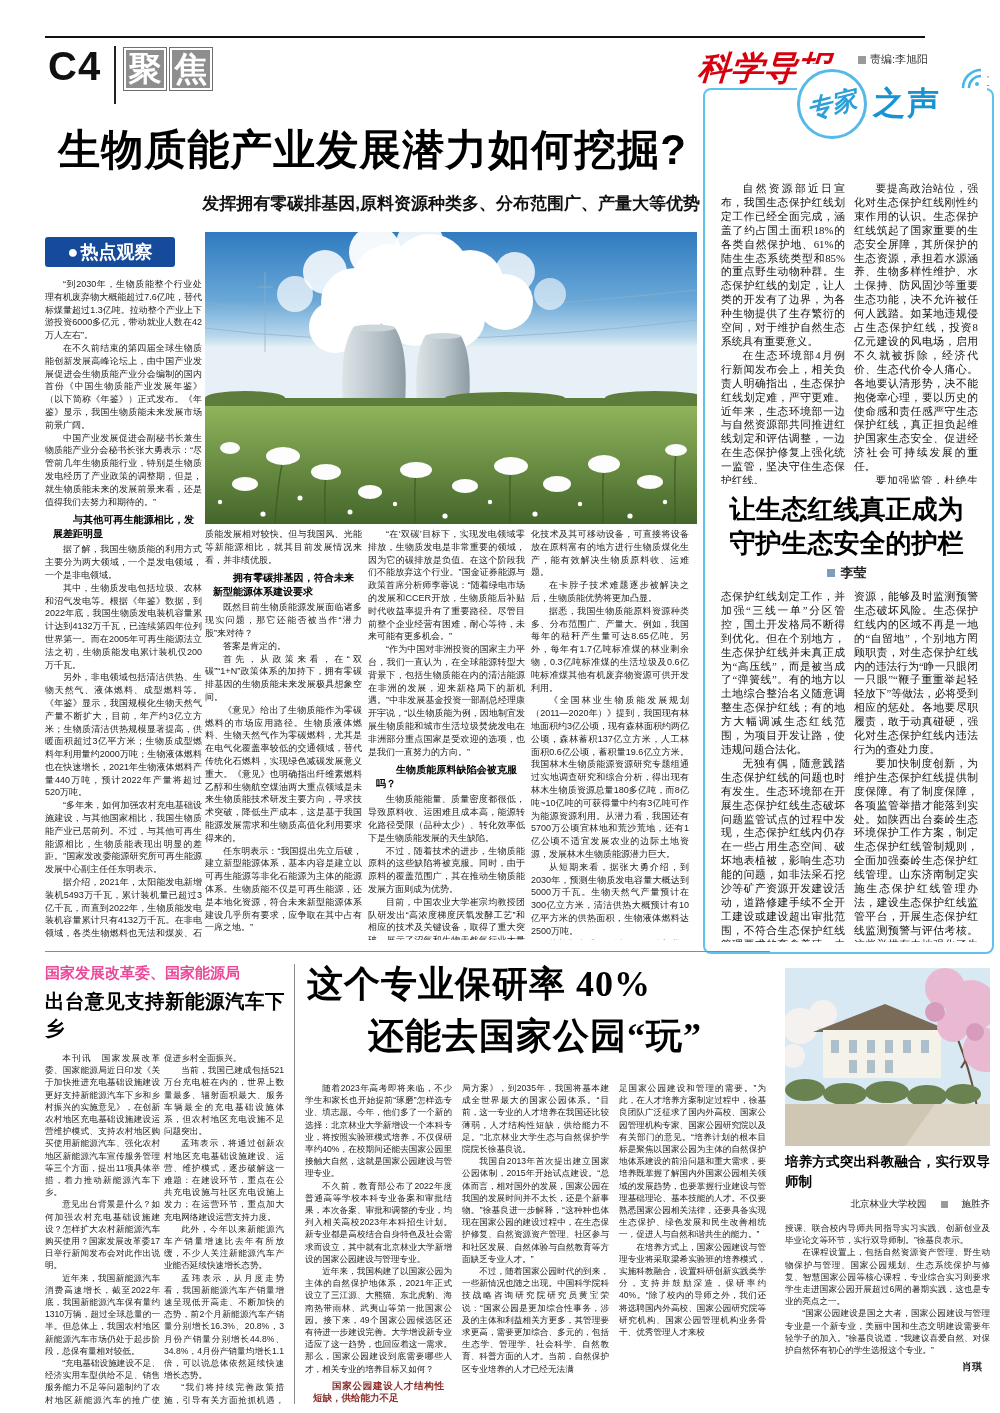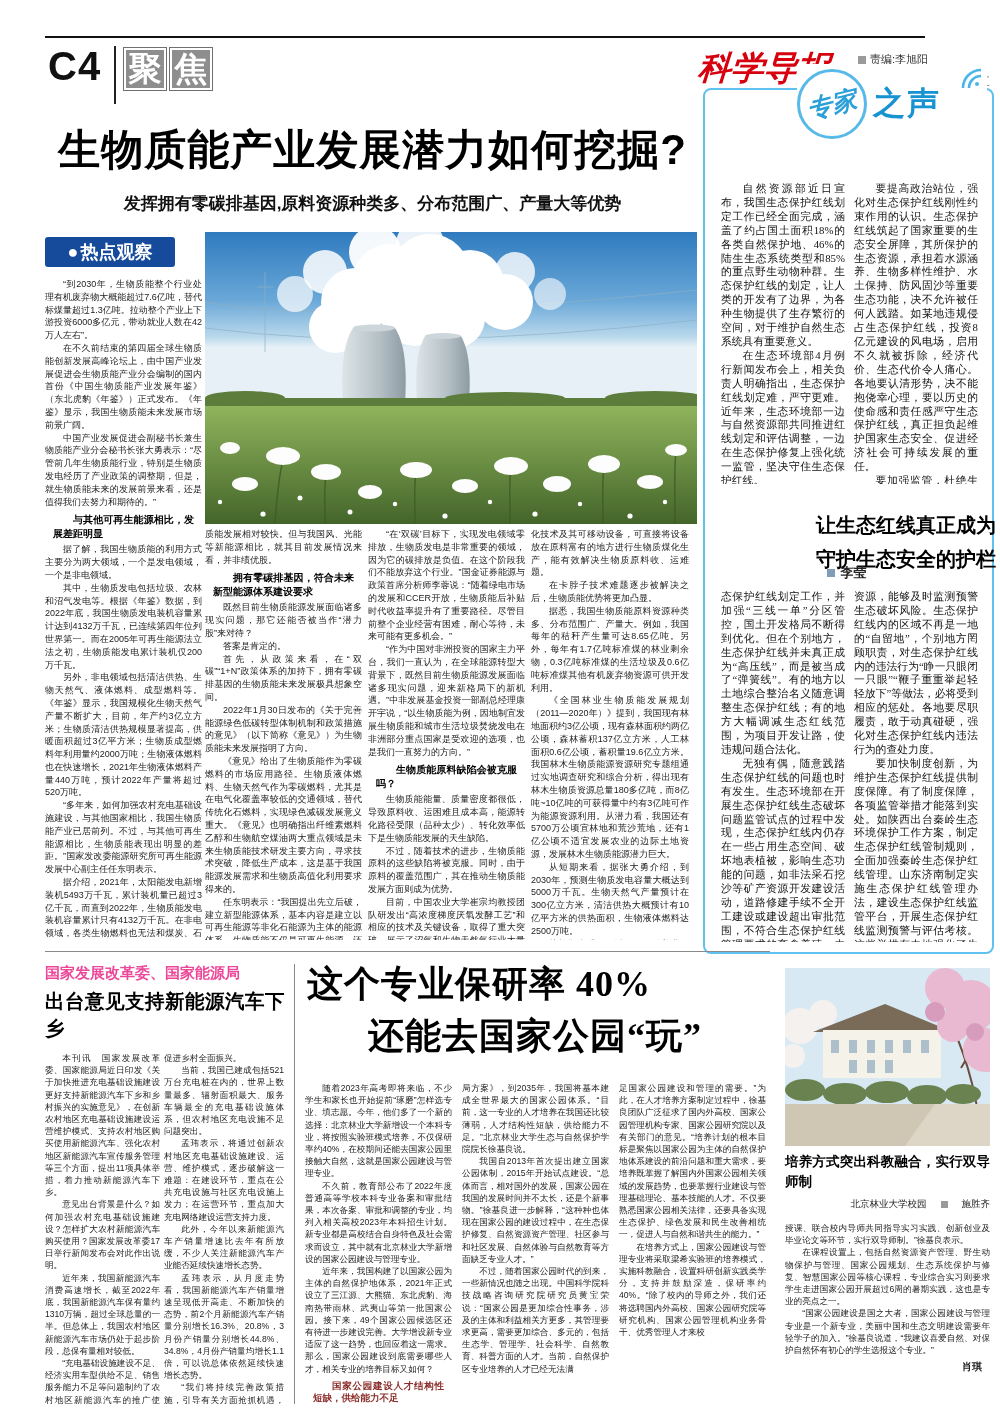--- a/index.html
+++ b/index.html
@@ -13,21 +13,21 @@
   .secbox{width:42px;height:42px;background:#8e8e8e;color:#fff;font-size:33px;font-weight:bold;
           display:flex;align-items:center;justify-content:center;box-shadow:inset 0 0 0 2px #fff,0 0 0 1px #6f6f6f}
   .masthead{position:absolute;left:698px;top:46px;width:150px;font-size:33px;font-weight:bold;
             font-family:"Liberation Serif",serif;font-style:italic;color:#d7000f;transform:skewX(-4deg)}
   .hmeta{position:absolute;left:858px;top:52px;font-size:11px;color:#333}
   .hmeta .row{display:flex;align-items:center;gap:4px;margin-bottom:7px}
   .sq{display:inline-block;width:8px;height:8px;background:#9a9a9a}
   
   .main-hl{position:absolute;left:45px;top:122px;width:655px;text-align:center;font-size:42px;
            font-weight:bold;color:#000;letter-spacing:1px;margin:0}
-  .main-sub{position:absolute;left:45px;top:192px;width:655px;text-align:center;font-size:17px;font-weight:600;color:#111}
+  .main-sub{position:absolute;left:45px;top:192px;width:655px;text-align:right;font-size:17px;font-weight:600;color:#111}
   .badge{position:absolute;left:45px;top:237px;width:130px;height:30px;background:#164a9b;border-radius:3px;
          color:#fff;font-size:18px;font-weight:bold;display:flex;align-items:center;justify-content:center;gap:2px}
   
   .photo-main{position:absolute;left:205px;top:232px;width:492px;height:292px;overflow:hidden}
   
   .colbox{position:absolute;text-align:justify;overflow:hidden}
   .news{font-size:9px;line-height:12.8px;color:#222}
   .news-sm{font-size:8.6px;line-height:12.2px;color:#222}
   .colbox .para{text-indent:2em;margin:0}
   .nc{text-indent:0 !important}
@@ -42,21 +42,21 @@
   
   .panel{position:absolute;left:703px;top:88px;width:287px;height:862px;border:2px solid #5ec1ef;border-radius:8px;background:#fff}
   .logo{position:absolute;left:92px;top:-26px;width:190px;height:80px;background:#fff;display:flex;align-items:center}
   .logo-circle{width:64px;height:64px;border:3px solid #57b9e8;border-radius:50%;display:flex;align-items:center;justify-content:center;flex:0 0 auto}
   .logo-zj{font-family:"Liberation Serif",serif;font-style:italic;font-weight:bold;font-size:25px;color:#2a9fd8;transform:rotate(-14deg)}
   .logo-zs{font-size:32px;font-weight:900;color:#1693d0;margin-left:6px;letter-spacing:2px}
   .sig{position:absolute;right:2px;top:2px;transform:rotate(0deg)}
   .kai{font-family:"Liberation Serif",serif;font-size:10.8px;line-height:13.9px;color:#111}
   .c-e1{left:16px;top:92px;width:124px;height:302px}
   .c-e2{left:149px;top:92px;width:124px;height:302px}
-  .e-hl{position:absolute;left:8px;top:402px;width:267px;text-align:right;font-size:20px;font-weight:bold;color:#000;line-height:34px;margin:16px}
+  .e-hl{position:absolute;left:8px;top:402px;width:267px;text-align:center;font-size:26px;font-weight:bold;color:#000;line-height:34px;margin:0}
   .e-by{position:absolute;left:0;top:474px;width:283px;display:flex;align-items:center;justify-content:center;gap:6px;
         font-size:13px;font-weight:bold;color:#222}
   .e-by .sq{background:#7f9db8}
   .c-e3{left:16px;top:500px;width:124px;height:352px}
   .c-e4{left:149px;top:500px;width:124px;height:352px}
   
   .div-h{position:absolute;left:45px;top:951px;width:725px;height:1px;background:#8a8a8a}
   .div-v{position:absolute;left:294px;top:964px;width:1px;height:440px;background:#8a8a8a}
   .ev-kicker{position:absolute;left:45px;top:964px;width:240px;font-size:15px;font-weight:bold;color:#ec4899}
   .ev-hl{position:absolute;left:45px;top:988px;width:240px;font-size:19.5px;font-weight:bold;color:#000;margin:0;letter-spacing:.5px}
@@ -193,42 +193,41 @@
           <circle cx="425" cy="284" r="2.6"></circle>
           <circle cx="460" cy="270" r="2.2"></circle>
         <circle cx="58" cy="282" r="2.6"></circle>
           <circle cx="15" cy="270" r="2.2"></circle>
       </g>
     </svg>
   </div>
 
   <div class="colbox news c-m1">
       <div class="para">“到2030年，生物质能整个行业处理有机废弃物大概能超过7.6亿吨，替代标煤量超过1.3亿吨。拉动整个产业上下游投资6000多亿元，带动就业人数在42万人左右”。</div>
-      <div class="para">在不久前结束的第四届全球生物质能创新发展高峰论坛上，由中国产业发展促进会生物质能产业分会编制的国内首份《中国生物质能产业发展年鉴》（东北虎豹《年鉴》）正式发布。《年鉴》显示，我国生物质能未来发展市场前景广阔。</div>
+      <div class="para">在不久前结束的第四届全球生物质能创新发展高峰论坛上，由中国产业发展促进会生物质能产业分会编制的国内首份《中国生物质能产业发展年鉴》（以下简称《年鉴》）正式发布。《年鉴》显示，我国生物质能未来发展市场前景广阔。</div>
       <div class="para">中国产业发展促进会副秘书长兼生物质能产业分会秘书长张大勇表示：“尽管前几年生物质能行业，特别是生物质发电经历了产业政策的调整期，但是，就生物质能未来的发展前景来看，还是值得我们去努力和期待的。”</div>
       <div class="sub">与其他可再生能源相比，发展差距明显</div>
       <div class="para">据了解，我国生物质能的利用方式主要分为两大领域，一个是发电领域，一个是非电领域。</div>
       <div class="para">其中，生物质发电包括垃圾、农林和沼气发电等。根据《年鉴》数据，到2022年底，我国生物质发电装机容量累计达到4132万千瓦，已连续第四年位列世界第一。而在2005年可再生能源法立法之初，生物质能发电累计装机仅200万千瓦。</div>
       <div class="para">另外，非电领域包括清洁供热、生物天然气、液体燃料、成型燃料等。《年鉴》显示，我国规模化生物天然气产量不断扩大，目前，年产约3亿立方米；生物质清洁供热规模显著提高，供暖面积超过3亿平方米；生物质成型燃料年利用量约2000万吨；生物液体燃料也在快速增长，2021年生物液体燃料产量440万吨，预计2022年产量将超过520万吨。</div>
       <div class="para">“多年来，如何加强农村充电基础设施建设，与其他国家相比，我国生物质能产业已居前列。不过，与其他可再生能源相比，生物质能表现出明显的差距。”国家发改委能源研究所可再生能源发展中心副主任任东明表示。</div>
       <div class="para">据介绍，2021年，太阳能发电新增装机5493万千瓦，累计装机量已超过3亿千瓦，而直到2022年，生物质能发电装机容量累计只有4132万千瓦。在非电领域，各类生物燃料也无法和煤炭、石油、天然气比较。</div>
     </div>
   <div class="colbox news c-m2">
       <div class="para nc">质能发展相对较快。但与我国风、光能等新能源相比，就其目前发展情况来看，并非绩优股。</div>
       <div class="sub">拥有零碳排基因，符合未来新型能源体系建设要求</div>
       <div class="para">既然目前生物质能源发展面临诸多现实问题，那它还能否被当作“潜力股”来对待？</div>
       <div class="para">答案是肯定的。</div>
       <div class="para">首先，从政策来看，在“双碳”“1+N”政策体系的加持下，拥有零碳排基因的生物质能未来发展极具想象空间。</div>
-      <div class="para">2022年1月30日发布的《关于完善能源绿色低碳转型体制机制和政策措施的意见》（以下简称《意见》）为生物质能未来发展指明了方向。</div>
       <div class="para">《意见》给出了生物质能作为零碳燃料的市场应用路径。生物质液体燃料、生物天然气作为零碳燃料，尤其是在电气化覆盖率较低的交通领域，替代传统化石燃料，实现绿色减碳发展意义重大。《意见》也明确指出纤维素燃料乙醇和生物航空煤油两大重点领域是未来生物质能技术研发主要方向，寻求技术突破，降低生产成本，这是基于我国能源发展需求和生物质高值化利用要求得来的。</div>
       <div class="para">任东明表示：“我国提出先立后破，建立新型能源体系，基本内容是建立以可再生能源等非化石能源为主体的能源体系。生物质能不仅是可再生能源，还是本地化资源，符合未来新型能源体系建设几乎所有要求，应争取在其中占有一席之地。”</div>
     </div>
   <div class="colbox news c-m3">
       <div class="para">“在‘双碳’目标下，实现发电领域零排放，生物质发电是非常重要的领域，因为它的碳排放是负值。在这个阶段我们不能放弃这个行业。”国金证券能源与政策首席分析师李蓉说：“随着绿电市场的发展和CCER开放，生物质能后补贴时代收益率提升有了重要路径。尽管目前整个企业经营有困难，耐心等待，未来可能有更多机会。”</div>
-      <div class="para">“作为中国对非洲投资的国家主力平台，我们一直认为，在全球能源转型大背景下，既然目前生物质能源发展面临诸多现实问题，迎来新格局下的新机遇。”中非发展基金投资一部副总经理康开宇说，“以生物质能为例，因地制宜发展生物质能和城市生活垃圾焚烧发电在非洲部分重点国家是受欢迎的选项，也是我们一直努力的方向。”</div>
+      <div class="para">“作为中国对非洲投资的国家主力平台，我们一直认为，在全球能源转型大背景下，包括生物质能在内的清洁能源在非洲的发展，迎来新格局下的新机遇。”中非发展基金投资一部副总经理康开宇说，“以生物质能为例，因地制宜发展生物质能和城市生活垃圾焚烧发电在非洲部分重点国家是受欢迎的选项，也是我们一直努力的方向。”</div>
       <div class="sub">生物质能原料缺陷会被克服吗？</div>
       <div class="para">生物质能能量、质量密度都很低，导致原料收、运困难且成本高，能源转化路径受限（品种太少）、转化效率低下是生物质能发展的天生缺陷。</div>
       <div class="para">不过，随着技术的进步，生物质能原料的这些缺陷将被克服。同时，由于原料的覆盖范围广，其在推动生物质能发展方面则成为优势。</div>
       <div class="para">目前，中国农业大学崔宗均教授团队研发出“高浓度梯度厌氧发酵工艺”和相应的技术及关键设备，取得了重大突破，展示了沼气和生物天然气行业大量利用资源极为丰富的干秸秆原料、高效产出沼气—生物天然气的光明前景。这一技术已经在华润集团德润公司五常拉林秸秆沼气项目（一期）投入使用。</div>
     </div>
   <div class="colbox news c-m4">
       <div class="para nc">化技术及其可移动设备，可直接将设备放在原料富有的地方进行生物质煤化生产，能有效解决生物质原料收、运难题。</div>
       <div class="para">在卡脖子技术难题逐步被解决之后，生物质能优势将更加凸显。</div>
       <div class="para">据悉，我国生物质能原料资源种类多、分布范围广、产量大。例如，我国每年的秸秆产生量可达8.65亿吨。另外，每年有1.7亿吨标准煤的林业剩余物，0.3亿吨标准煤的生活垃圾及0.6亿吨标准煤其他有机废弃物资源可供开发利用。</div>
       <div class="para">《全国林业生物质能发展规划（2011—2020年）》提到，我国现有林地面积约3亿公顷，现有森林面积约两亿公顷，森林蓄积137亿立方米，人工林面积0.6亿公顷，蓄积量19.6亿立方米。我国林木生物质能源资源研究专题组通过实地调查研究和综合分析，得出现有林木生物质资源总量180多亿吨，而8亿吨~10亿吨的可获得量中约有3亿吨可作为能源资源利用。从潜力看，我国还有5700万公顷宜林地和荒沙荒地，还有1亿公顷不适宜发展农业的边际土地资源，发展林木生物质能源潜力巨大。</div>
@@ -242,21 +241,21 @@
         <span class="logo-zj">专家</span>
       </span>
       <span class="logo-zs">之声</span>
       <svg class="sig" width="26" height="26" viewBox="0 0 26 26">
         <path d="M4 22 A18 18 0 0 1 22 4" stroke="#4ab5e8" stroke-width="2.6" fill="none"></path>
         <path d="M10 22 A12 12 0 0 1 22 10" stroke="#4ab5e8" stroke-width="2.6" fill="none"></path>
         <circle cx="18" cy="18" r="2" fill="#4ab5e8"></circle>
       </svg>
     </div>
     <div class="colbox kai c-e1">
-        <div class="para">自然资源部近日宣布，我国生态保护红线划定工作已经全面完成，涵盖了约占国土面积18%的各类自然保护地、46%的陆生生态系统类型和85%的重点野生动物种群。生态保护红线的划定，让人类的开发有了边界，为各种生物提供了生存繁衍的空间，对于维护自然生态系统具有重要意义。</div>
+        <div class="para">自然资源部近日宣布，我国生态保护红线划定工作已经全面完成，涵盖了约占国土面积18%的各类自然保护地、61%的陆生生态系统类型和85%的重点野生动物种群。生态保护红线的划定，让人类的开发有了边界，为各种生物提供了生存繁衍的空间，对于维护自然生态系统具有重要意义。</div>
         <div class="para">在生态环境部4月例行新闻发布会上，相关负责人明确指出，生态保护红线划定难，严守更难。近年来，生态环境部一边与自然资源部共同推进红线划定和评估调整，一边在生态保护修复上强化统一监管，坚决守住生态保护红线。</div>
       </div>
     <div class="colbox kai c-e2">
         <div class="para">要提高政治站位，强化对生态保护红线刚性约束作用的认识。生态保护红线筑起了国家重要的生态安全屏障，其所保护的生态资源，承担着水源涵养、生物多样性维护、水土保持、防风固沙等重要生态功能，决不允许被任何人践踏。如某地违规侵占生态保护红线，投资8亿元建设的风电场，启用不久就被拆除，经济代价、生态代价令人痛心。各地要认清形势，决不能抱侥幸心理，要以历史的使命感和责任感严守生态保护红线，真正担负起维护国家生态安全、促进经济社会可持续发展的重任。</div>
         <div class="para">要加强监管，杜绝生态保护红线监管宽、松、软等问题。某涉及侵占生态保护红线项目曾被有关部门查处累计达40多次，但项目仍“野蛮生长”，充分暴露出个别地方执法监管不严等问题。如今，国家生态保护红线监管平台已投入运行，平台综合利用卫星</div>
       </div>
     <h2 class="e-hl">
       <span>让生态红线真正成为</span><br>
       <span>守护生态安全的护栏</span>
     </h2>

